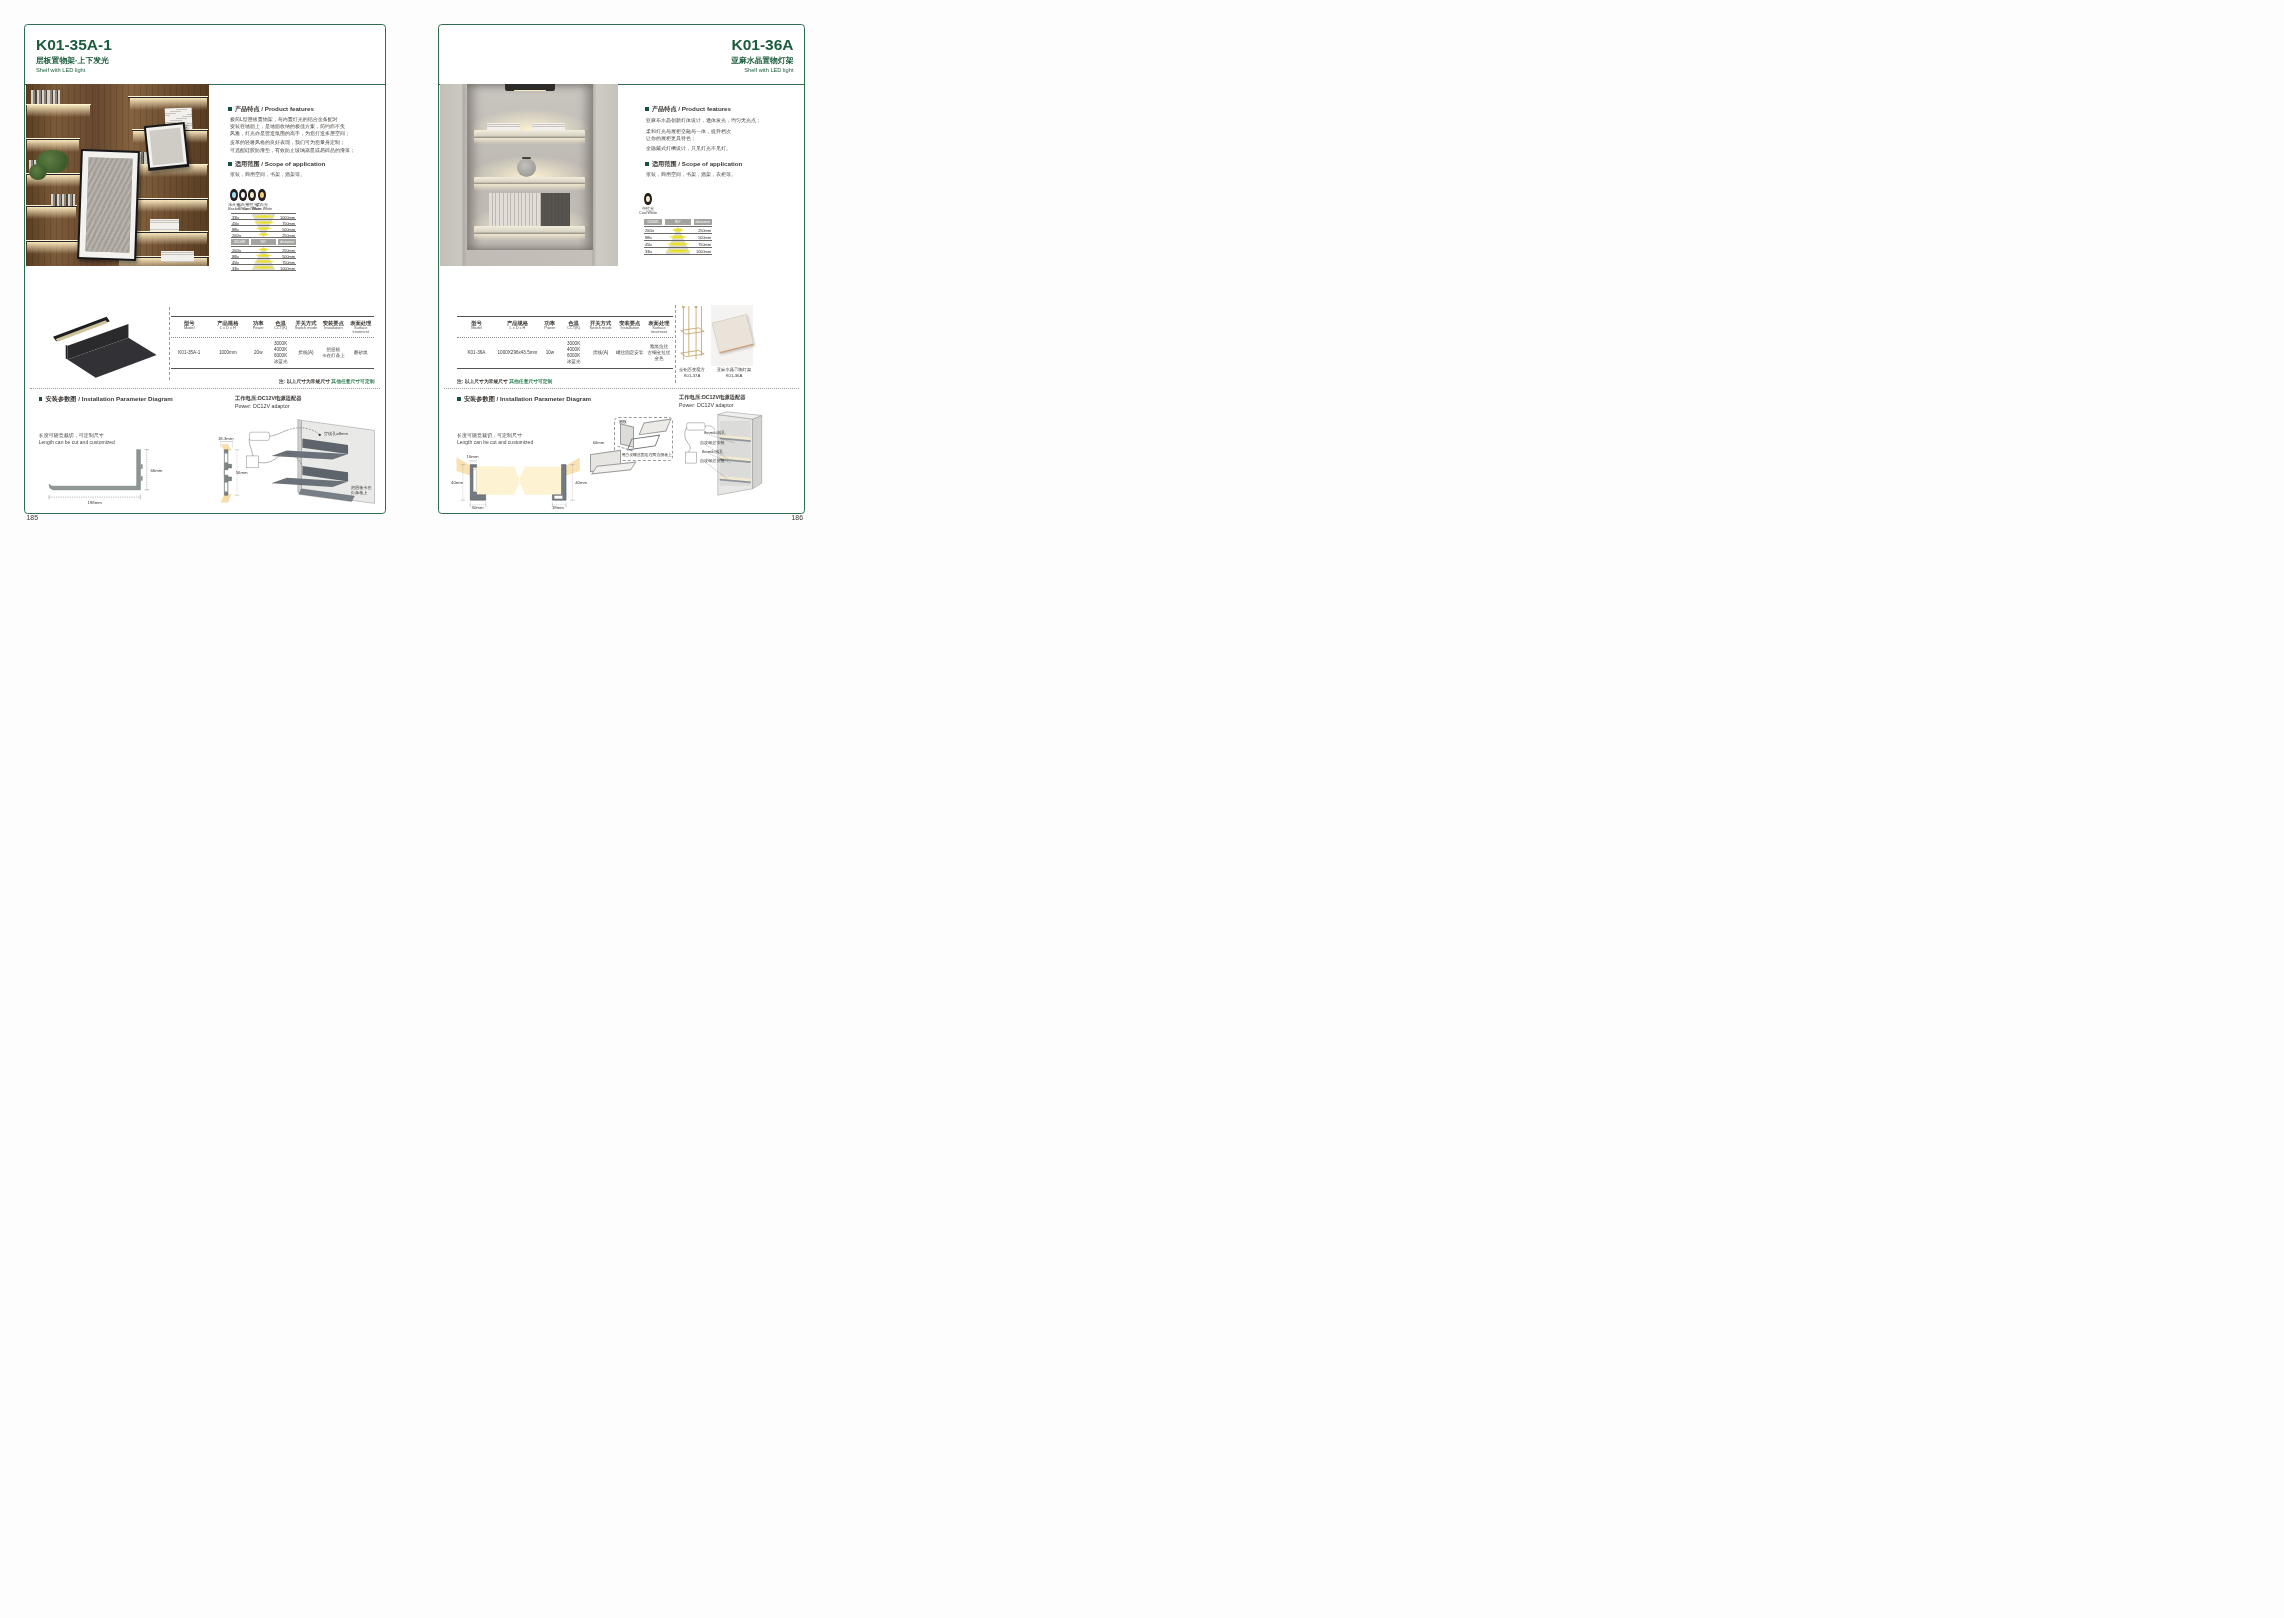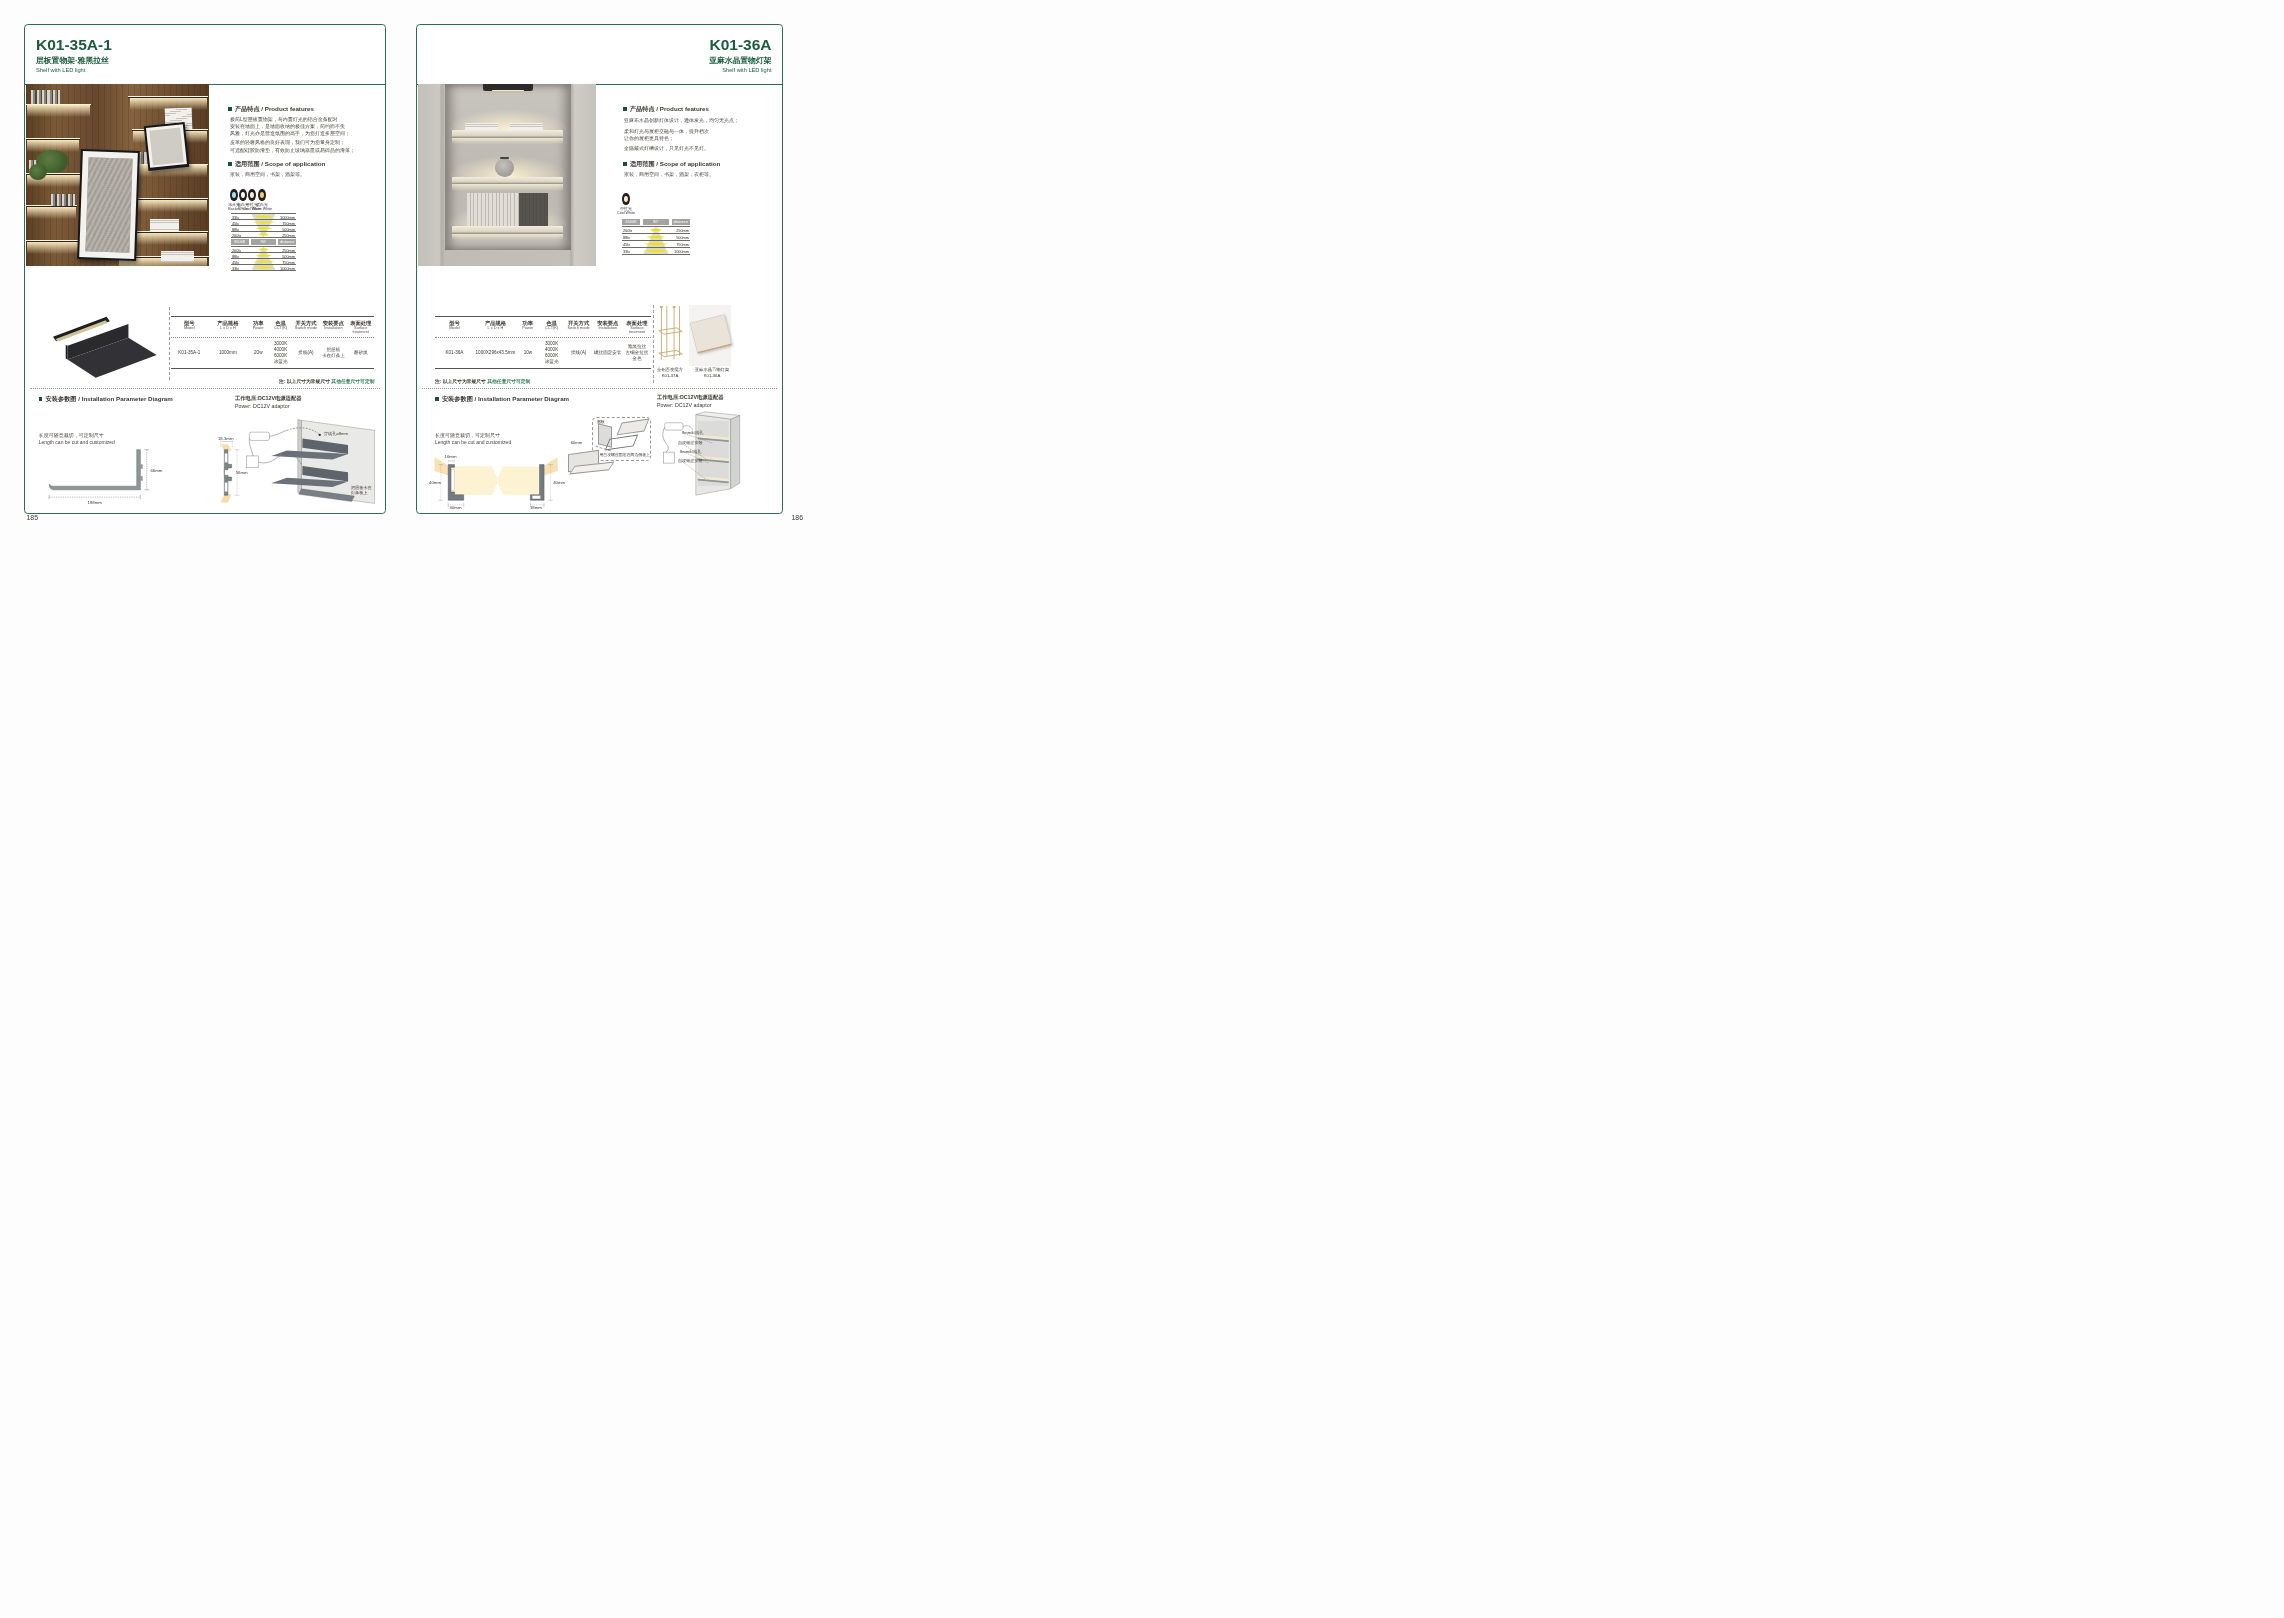--- a/index.html
+++ b/index.html
@@ -1,19 +1,19 @@
 <!DOCTYPE html>
 <html style="font-size:7.3px"><head>
 <meta charset="utf-8">
 <style>
   html,body{margin:0;padding:0;background:#fdfdfd;font-family:"Liberation Sans","DejaVu Sans",sans-serif;}
   #canvas{position:relative;width:827px;height:539px;background:#fdfdfd;overflow:hidden;color:#3c3835;}
   .page{position:absolute;top:24px;height:488px;background:#fff;border:0.7px solid #2e6e50;border-radius:3.7px;}
   #page-left{left:24px;width:360px;}
-  #page-right{left:416px;width:365px;}
+  #page-right{left:438px;width:365px;}
   .abs{position:absolute;}
   .model-title{font-size:15.5px;font-weight:bold;color:#1a5c3d;letter-spacing:0px;line-height:1;}
   .sub-cn{font-size:7.8px;font-weight:bold;color:#1a5c3d;line-height:1;}
   .sub-en{font-size:5.7px;color:#1a5c3d;line-height:1;}
   .hline-green{position:absolute;left:0;right:0;height:0.5px;background:#2e6e50;}
   .dotline{position:absolute;border-top:0.7px dotted #9a9a98;}
   .dashv{position:absolute;border-left:0.7px dashed #9a9a98;}
   .sec-title{font-size:6.2px;font-weight:bold;color:#3c3835;white-space:nowrap;}
   .sq{display:inline-block;width:3.7px;height:3.7px;background:#15523a;margin-right:3.2px;vertical-align:0.5px;}
   .feat{font-size:5px;color:#4a4643;line-height:6.9px;white-space:nowrap;}
@@ -88,21 +88,21 @@
   .callout{position:absolute;border:0.5px dashed #9a9a98;border-radius:4.6px;}
 </style>
 </head>
 <body>
 
 <div id="canvas">
 
   <div class="page" id="page-left">
 
     <div class="abs model-title" style="left:11px;top:12px;">K01-35A-1</div>
-    <div class="abs sub-cn" style="left:11px;top:32px;">层板置物架·雅黑拉丝</div>
+    <div class="abs sub-cn" style="left:11px;top:32px;">层板置物架·上下发光</div>
     <div class="abs sub-en" style="left:11px;top:43px;">Shelf with LED light</div>
     <div class="hline-green" style="top:59px;"></div>
 
     <div class="photo photo-left abs" style="left:0.5px;top:59px;width:183px;height:182px;">
       <div class="sh" style="left:0;top:11%;width:36%;"></div>
       <div class="sh" style="left:0;top:30%;width:30%;"></div>
       <div class="sh" style="left:0;top:49%;width:34%;"></div>
       <div class="sh" style="left:0;top:67%;width:28%;"></div>
       <div class="sh" style="left:0;top:86%;width:38%;"></div>
       <div class="sh" style="left:56%;top:7%;width:44%;"></div>

